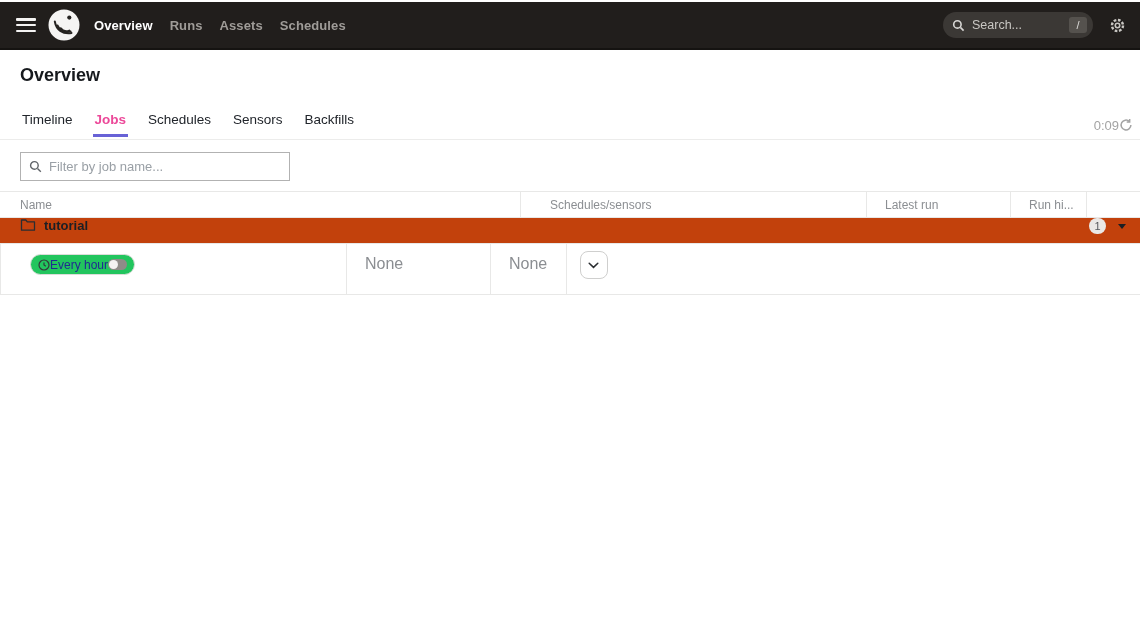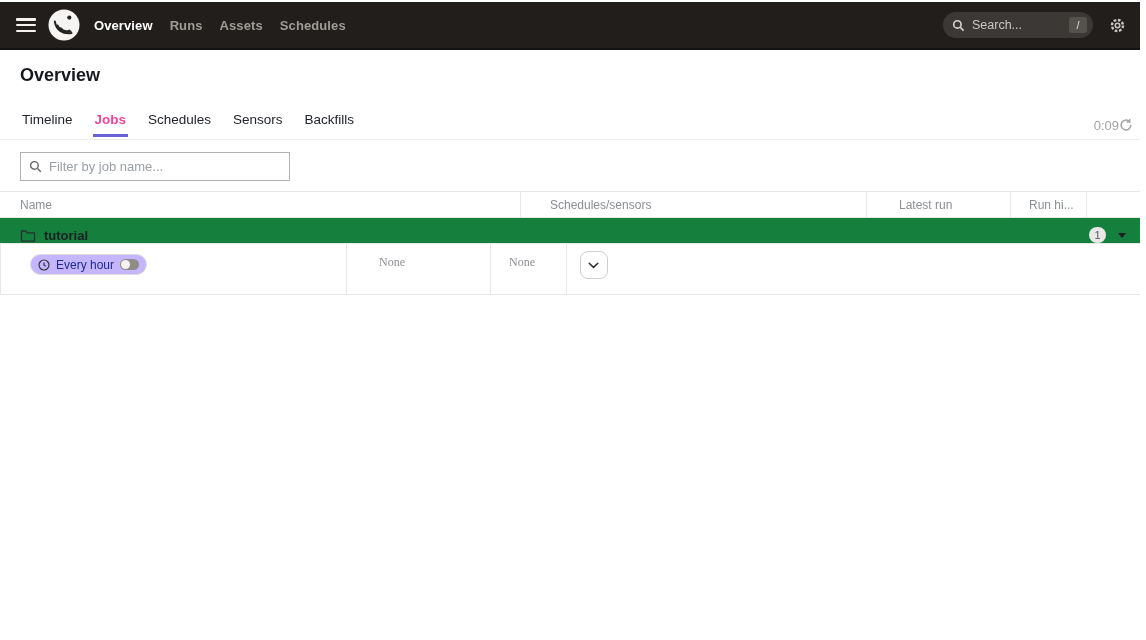--- a/index.html
+++ b/index.html
@@ -59,51 +59,51 @@
     font-family:"Liberation Sans","DejaVu Sans",sans-serif; background:#fff;
   }
   .filter-input::placeholder { color:#9aa0a6; }
 
   
   .table { position:absolute; top:191px; left:0; width:1140px; border-top:1px solid #e8e8e7; }
   .thead { display:flex; height:26px; border-bottom:1px solid #e8e8e7; align-items:center; }
   .th { font-size:12px; color:#8b8e92; white-space:nowrap; overflow:hidden; }
   .c1 { width:520px; padding-left:20px; }
   .c2 { width:346px; padding-left:29px; border-left:1px solid #e8e8e7; }
-  .c3 { width:144px; padding-left:32px; border-left:1px solid #e8e8e7; }
+  .c3 { width:144px; padding-left:18px; border-left:1px solid #e8e8e7; }
   .c4 { width:76px;  padding-left:18px; border-left:1px solid #e8e8e7; }
   .c5 { width:54px;  border-left:1px solid #e8e8e7; }
   .thead .c1,.thead .c2,.thead .c3,.thead .c4,.thead .c5 { height:100%; display:flex; align-items:center; }
 
   .group-row {
-    display:flex; align-items:flex-end; height:26px; background:#15803d;
+    display:flex; align-items:flex-start; height:26px; background:#c2410c;
     border-bottom:1px solid #e8e8e7; padding:0 14px 0 20px; cursor:pointer;
   }
   .group-row .folder { display:flex; margin-right:8px; }
   .group-name { font-size:13px; font-weight:600; color:#1c1f24; }
   .group-right { margin-left:auto; display:flex; align-items:center; gap:12px; }
   .count-badge {
     min-width:17px; height:16px; padding:0 4px; border-radius:8px; background:#eae8e6;
     color:#55585c; font-size:11px; display:flex; align-items:center; justify-content:center;
   }
   .caret-down { width:0; height:0; border-left:4px solid transparent; border-right:4px solid transparent; border-top:5px solid #1c1f24; }
 
   .job-row { display:flex; height:51px; border-bottom:1px solid #e8e8e7; background:#fff; }
   .job-row .cell { height:100%; }
   .job-name { padding-top:11px; }
   .job-link { font-size:13px; color:#1f2a96; text-decoration:none; cursor:pointer; }
   .sched-cell { padding-top:10px; }
   .chip {
-    display:inline-flex; align-items:center; gap:6px; height:21px; padding:0 7px 0 7px;
-    border:1px solid #dddcda; background:#c4b5fd; border-radius:11px; cursor:pointer;
+    display:inline-flex; align-items:center; gap:0; height:21px; padding:0 7px 0 7px;
+    border:1px solid #dddcda; background:#22c55e; border-radius:11px; cursor:pointer;
   }
   .chip-label { font-size:12px; color:#202b91; }
   .toggle { width:19px; height:11px; border-radius:6px; background:#8f8c88; position:relative; }
   .toggle::before { content:""; position:absolute; left:1px; top:1px; width:9px; height:9px; border-radius:50%; background:#f4f3f2; }
-  .muted-cell { padding-top:11px; font-size:12px; color:#8b8e92;font-family:Liberation Serif, serif; }
+  .muted-cell { padding-top:11px; font-size:16px; color:#8b8e92; }
   .actions-cell { display:flex; justify-content:center; padding-top:7px; }
   .chev-btn {
     width:28px; height:28px; border:1px solid #cfcfce; border-radius:8px; background:#fff;
     display:flex; align-items:center; justify-content:center; cursor:pointer;
   }
 </style>
 </head>
 <body>
 
 <div class="app">

